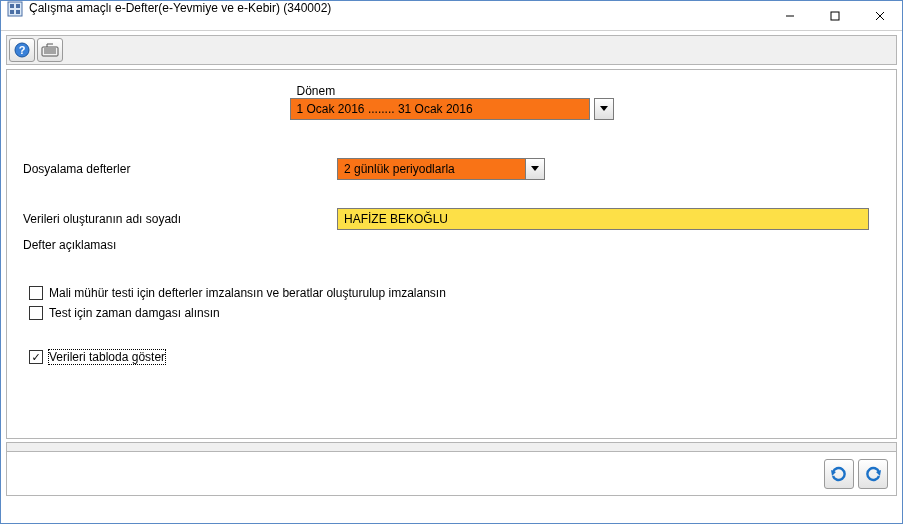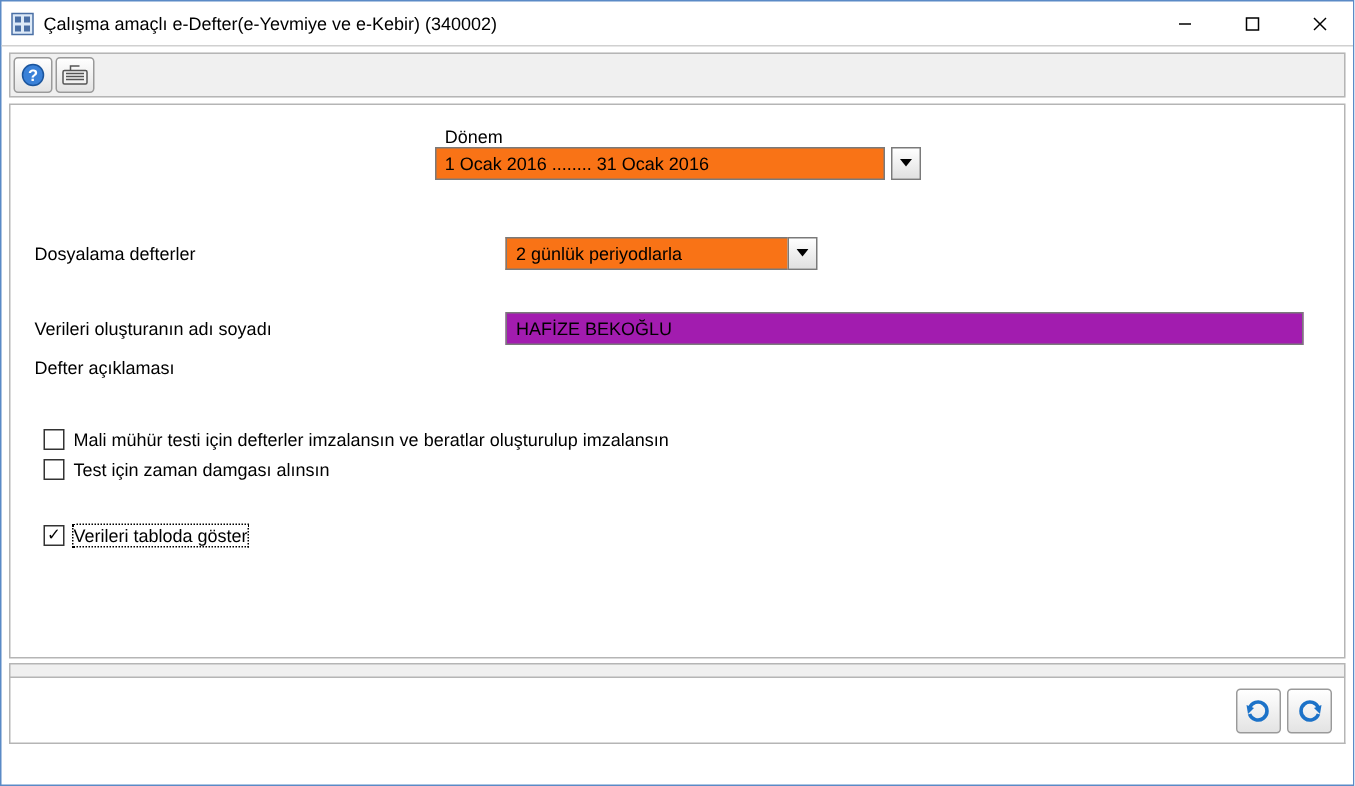--- a/index.html
+++ b/index.html
@@ -14,21 +14,20 @@
     width: 903px;
     height: 524px;
     border: 1px solid #5a8ac6;
     display: flex;
     flex-direction: column;
     position: relative;
   }
   .titlebar {
     height: 30px;
     display: flex;
-    align-items: center;
     padding: 0 0 0 6px;
     border-bottom: 1px solid #d0d0d0;
   }
   .titlebar-icon {
     width: 16px;
     height: 16px;
     margin-right: 6px;
     display: inline-flex;
     align-items: center;
     justify-content: center;
@@ -109,21 +108,21 @@
     display: flex;
     align-items: center;
     justify-content: center;
     cursor: pointer;
   }
   .combo.period .combo-input { width: 300px; }
   .combo.period .combo-btn { margin-left: 4px; border-left:1px solid #7a7a7a; }
   .combo.period .combo-input { border-right:1px solid #7a7a7a; }
   .combo.freq .combo-input { width: 188px; }
   .text-input {
-    background: #a21caf;
+    background: #fde047;
     border: 1px solid #7a7a7a;
     height: 22px;
     width: 532px;
     padding: 0 6px;
     display: flex;
     align-items: center;
     font-size: 12px;
   }
   .checkbox-row {
     display: flex;

